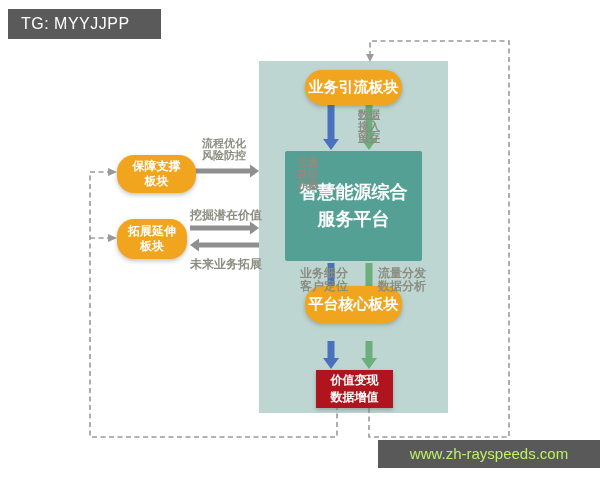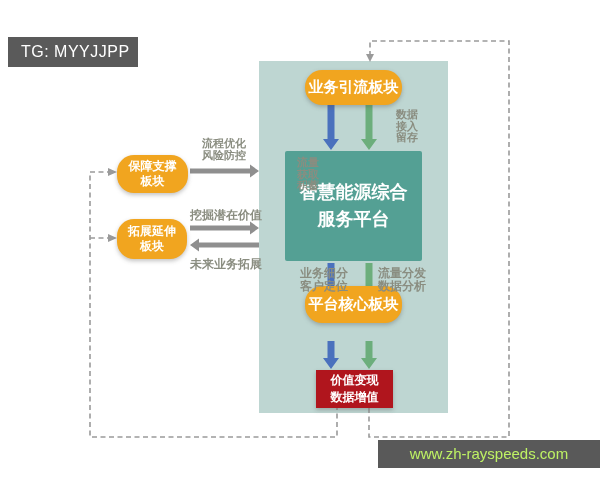--- a/index.html
+++ b/index.html
@@ -1,23 +1,23 @@
 <!DOCTYPE html>
 <html><head>
 <meta charset="utf-8">
 <style>
   html,body{margin:0;padding:0;background:#fff;}
   .canvas{
     position:relative;width:600px;height:480px;background:#ffffff;
     font-family:"Liberation Sans","DejaVu Sans",sans-serif;overflow:hidden;
   }
   .badge{
-    position:absolute;left:8px;top:9px;width:130px;height:30px;
+    position:absolute;left:8px;top:9px;width:153px;height:30px;
     background:#5a5a5a;color:#fff;font-size:16px;line-height:30px;
-    padding-left:13px;box-sizing:border-box;letter-spacing:.5px;margin-top:28px;
+    padding-left:13px;box-sizing:border-box;letter-spacing:.5px;
   }
   .footer{
     position:absolute;left:378px;top:440px;width:222px;height:28px;
     background:#595959;color:#bef264;font-size:15px;line-height:28px;
     text-align:center;
   }
   .panel{
     position:absolute;left:259px;top:61px;width:189px;height:352px;
     background:#bed6d2;
   }
@@ -31,27 +31,27 @@
   .node-inflow{left:305px;top:70px;width:97px;height:35px;font-size:15px;}
   .node-platform{
     left:285px;top:151px;width:137px;height:110px;background:#54a094;
     font-size:18px;line-height:27px;border-radius:2px;box-shadow:none;
   }
   .node-core{left:305px;top:286px;width:97px;height:37px;font-size:15px;}
   .node-value{
     left:316px;top:370px;width:77px;height:38px;background:#b0151d;
     font-size:12px;line-height:17px;border-radius:0;text-align:center;
   }
-  .node-support{left:117px;top:155px;width:71px;height:38px;font-size:12px;line-height:15px;}
+  .node-support{left:117px;top:155px;width:79px;height:38px;font-size:12px;line-height:15px;}
   .node-expand{left:117px;top:219px;width:70px;height:40px;font-size:12px;line-height:15px;}
   .edge-label{
     position:absolute;color:#8a8d80;font-weight:bold;white-space:pre-line;
   }
   .lbl-traffic-acquire{left:297px;top:109px;font-size:11px;line-height:11.5px;margin-top:48px;}
-  .lbl-data-access{left:396px;top:109px;font-size:11px;line-height:11.5px;}
+  .lbl-data-access{left:358px;top:109px;font-size:11px;line-height:11.5px;text-decoration:underline;}
   .lbl-biz-segment{left:300px;top:267px;font-size:12px;line-height:12.5px;}
   .lbl-traffic-dist{left:378px;top:267px;font-size:12px;line-height:12.5px;}
   .lbl-process-opt{left:202px;top:138px;font-size:11px;line-height:11.5px;}
   .lbl-dig-value{left:190px;top:207px;font-size:12px;}
   .lbl-future-biz{left:190px;top:256px;font-size:12px;text-align:right;}
 </style>
 </head>
 <body>
 
 <div class="canvas">

